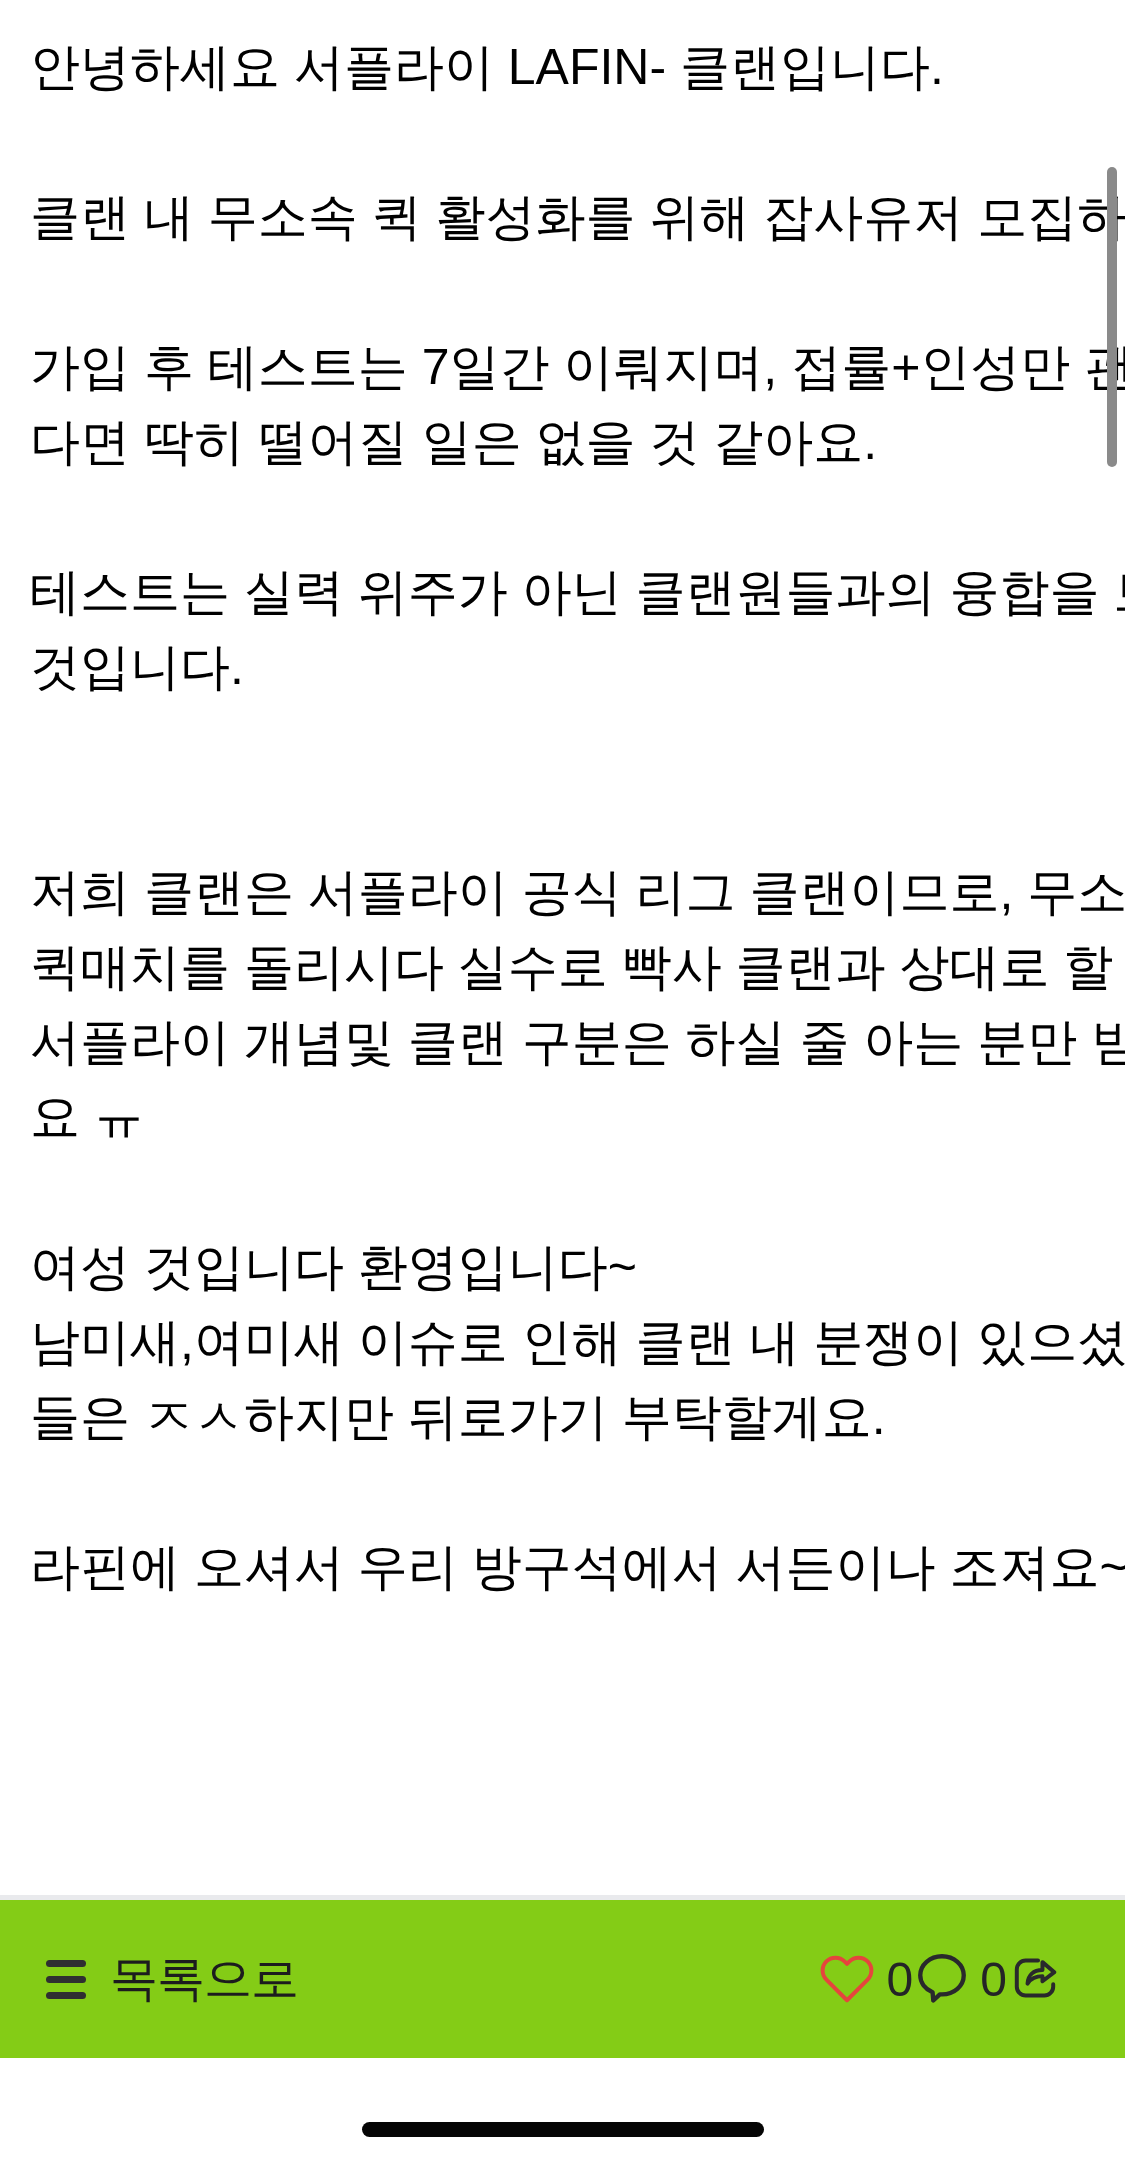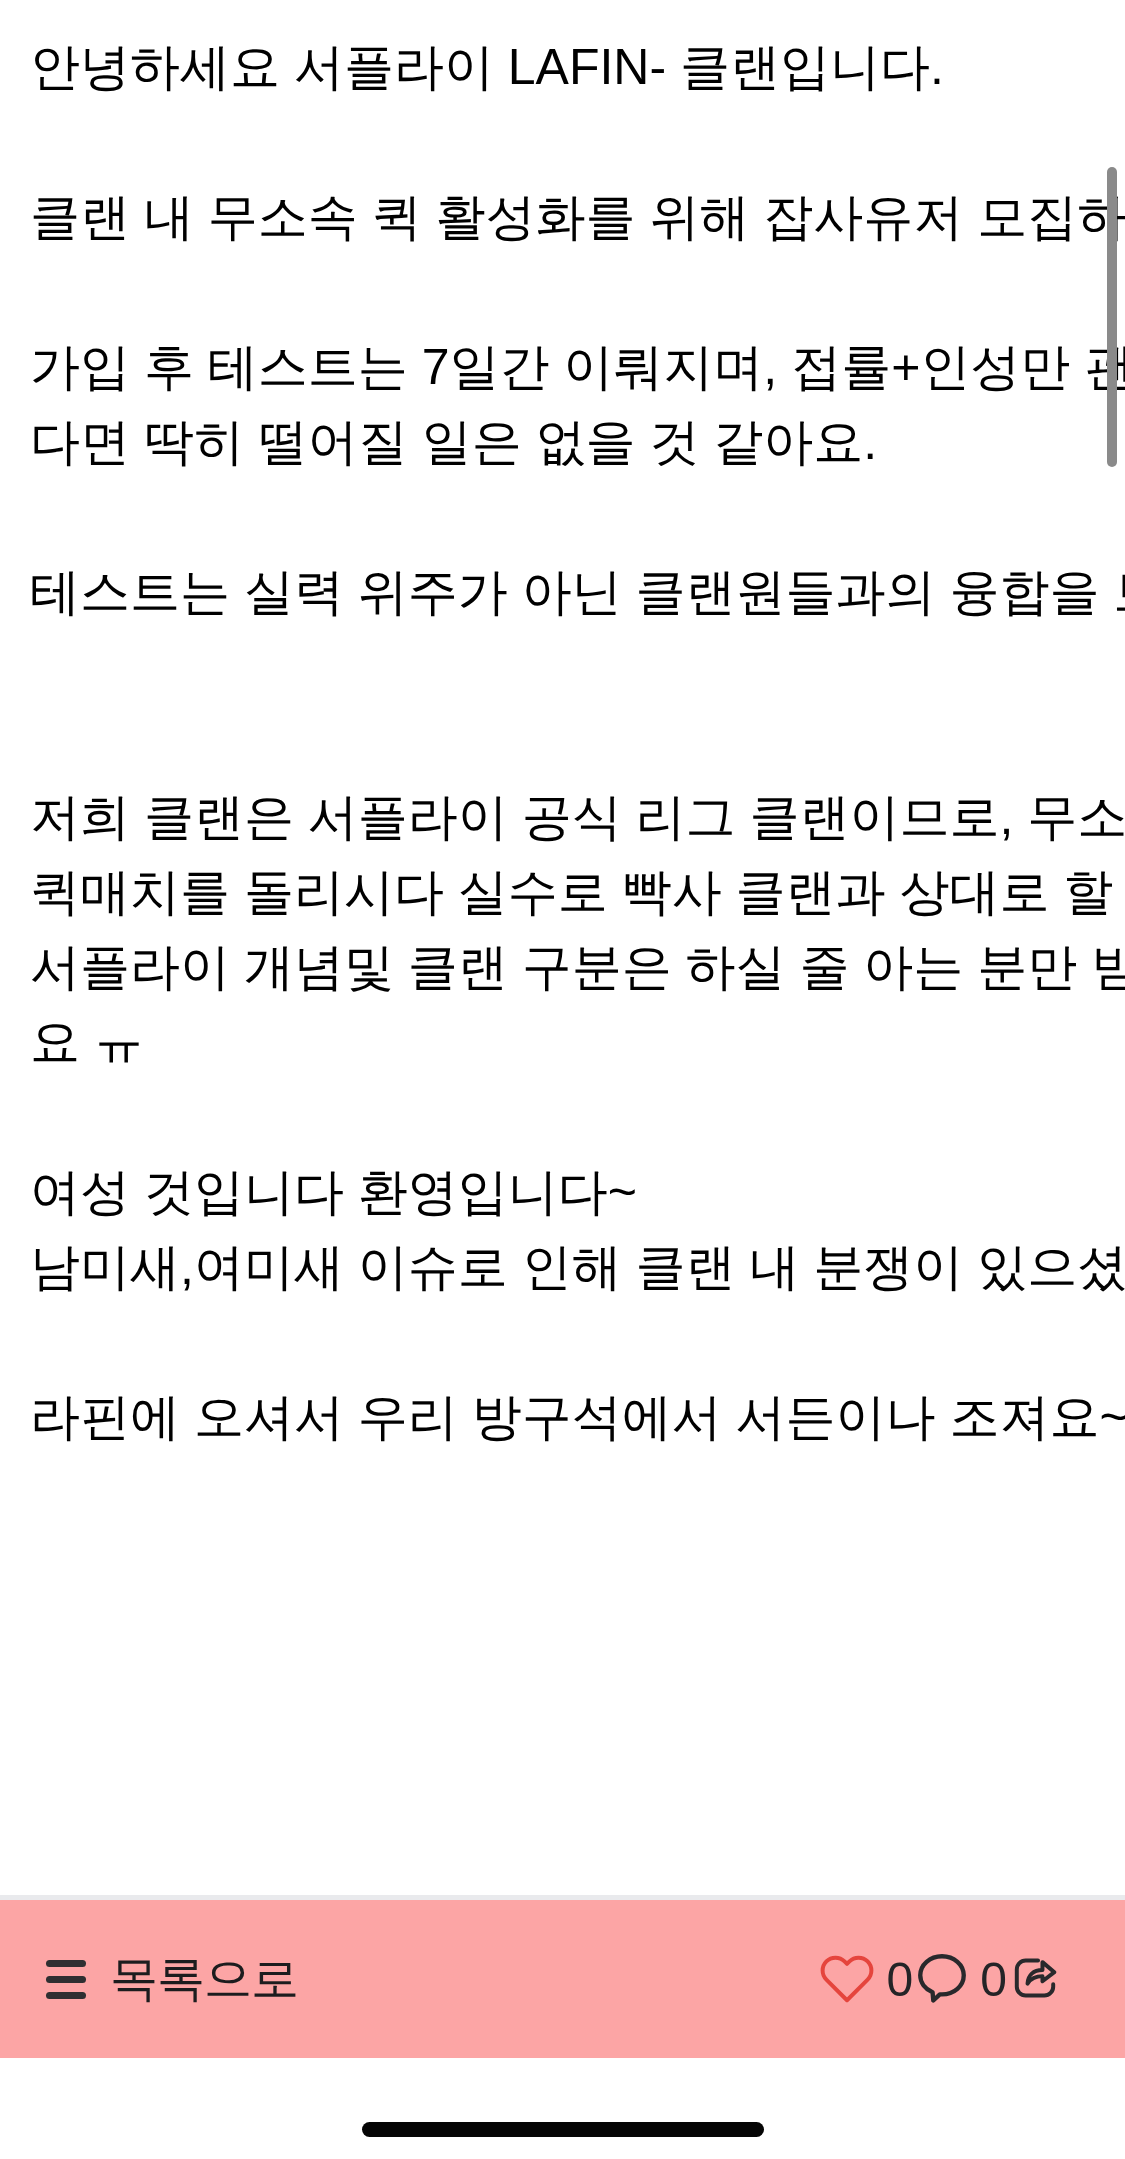--- a/index.html
+++ b/index.html
@@ -53,21 +53,21 @@
     position: absolute;
     top: 1900px;
     left: 0;
     width: 100%;
     height: 158px;
     box-sizing: border-box;
     padding: 0 62px 0 46px;
     display: flex;
     align-items: center;
     justify-content: space-between;
-    background: #fca5a5;
+    background: #84cc16;
   }
   .toolbar button {
     background: none;
     border: none;
     padding: 0;
     margin: 0;
     display: flex;
     align-items: center;
     cursor: pointer;
     font-family: inherit;
@@ -124,29 +124,31 @@
 
   <div class="post-body">
       <div class="text-line">안녕하세요 서플라이 LAFIN- 클랜입니다.</div>
       <div class="text-line"></div>
       <div class="text-line">클랜 내 무소속 퀵 활성화를 위해 잡사유저 모집하려</div>
       <div class="text-line"></div>
       <div class="text-line">가입 후 테스트는 7일간 이뤄지며, 접률+인성만 괜찮으시</div>
       <div class="text-line">다면 딱히 떨어질 일은 없을 것 같아요.</div>
       <div class="text-line"></div>
       <div class="text-line">테스트는 실력 위주가 아닌 클랜원들과의 융합을 보는</div>
+      <div class="text-line">것입니다.</div>
       <div class="text-line"></div>
       <div class="text-line"></div>
       <div class="text-line">저희 클랜은 서플라이 공식 리그 클랜이므로, 무소속 보급</div>
       <div class="text-line">퀵매치를 돌리시다 실수로 빡사 클랜과 상대로 할 수</div>
       <div class="text-line">서플라이 개념및 클랜 구분은 하실 줄 아는 분만 받아</div>
       <div class="text-line">요 ㅠ</div>
       <div class="text-line"></div>
       <div class="text-line">여성 것입니다 환영입니다~</div>
       <div class="text-line">남미새,여미새 이슈로 인해 클랜 내 분쟁이 있으셨던 분</div>
+      <div class="text-line">들은 ㅈㅅ하지만 뒤로가기 부탁할게요.</div>
       <div class="text-line"></div>
       <div class="text-line">라핀에 오셔서 우리 방구석에서 서든이나 조져요~!</div>
     </div>
 
   <div class="scrollbar-thumb"></div>
 
   <div class="toolbar-divider"></div>
 
   <div class="toolbar">
 

